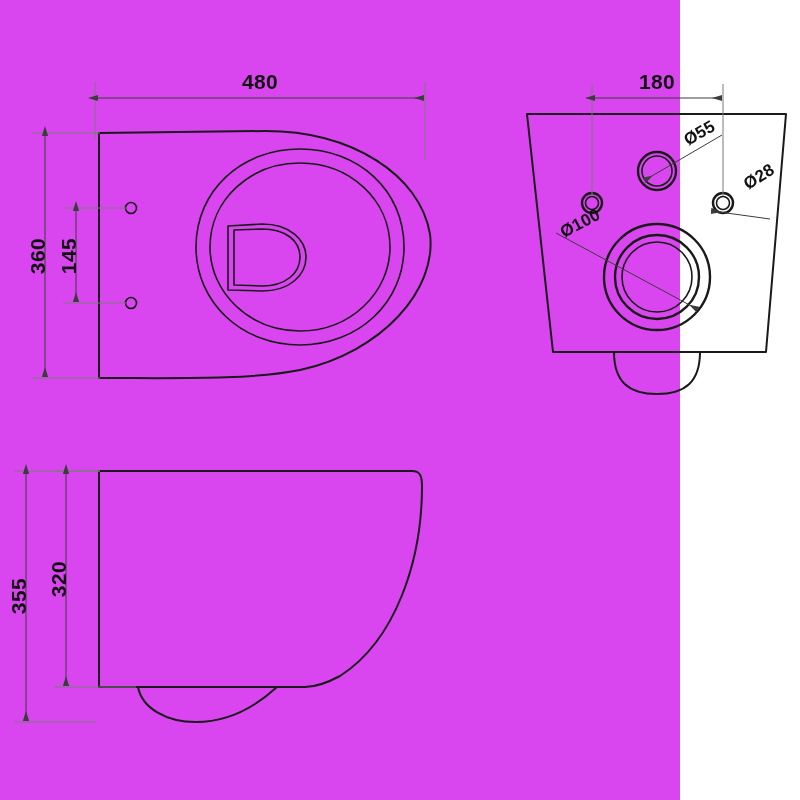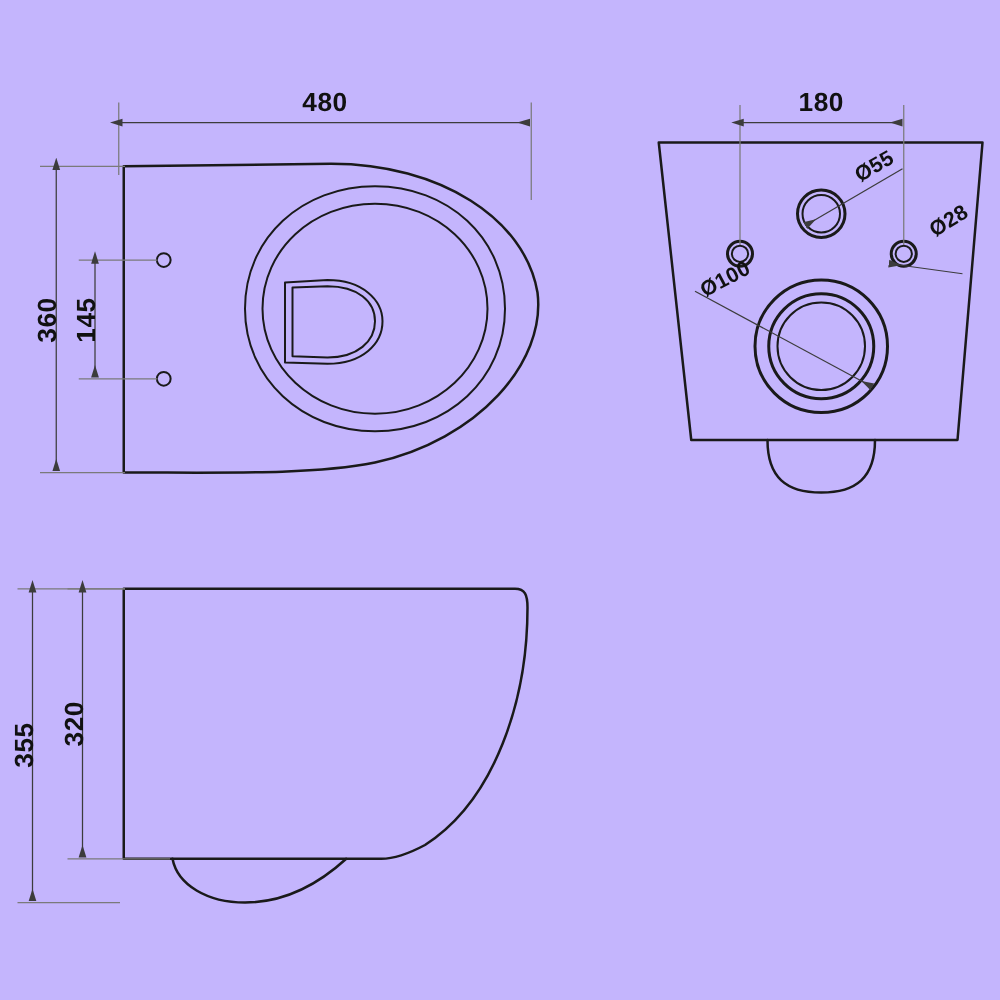--- a/index.html
+++ b/index.html
@@ -8,23 +8,23 @@
     background: #ffffff;
   }
   body {
     width: 800px;
     height: 800px;
     font-family: "Liberation Sans", sans-serif;
     overflow: hidden;
   }
   #drawing-root {
     position: relative;
-    width: 800px;
+    width: 680px;
     height: 800px;
-    background: #c4b5fd;
+    background: #d946ef;
   }
   svg.sheet {
     display: block;
     width: 800px;
     height: 800px;
   }
   .outline {
     fill: none;
     stroke: #1a1a1a;
     stroke-width: 2;

